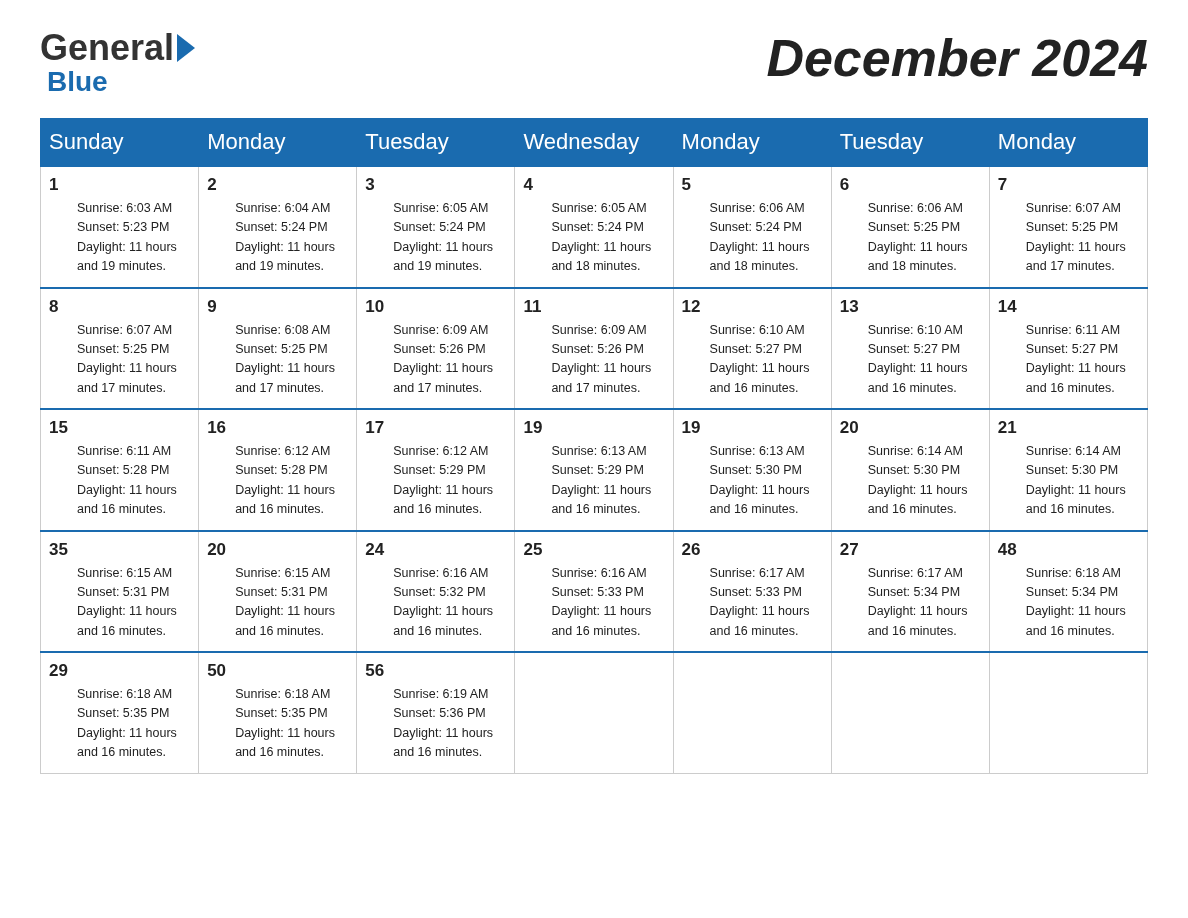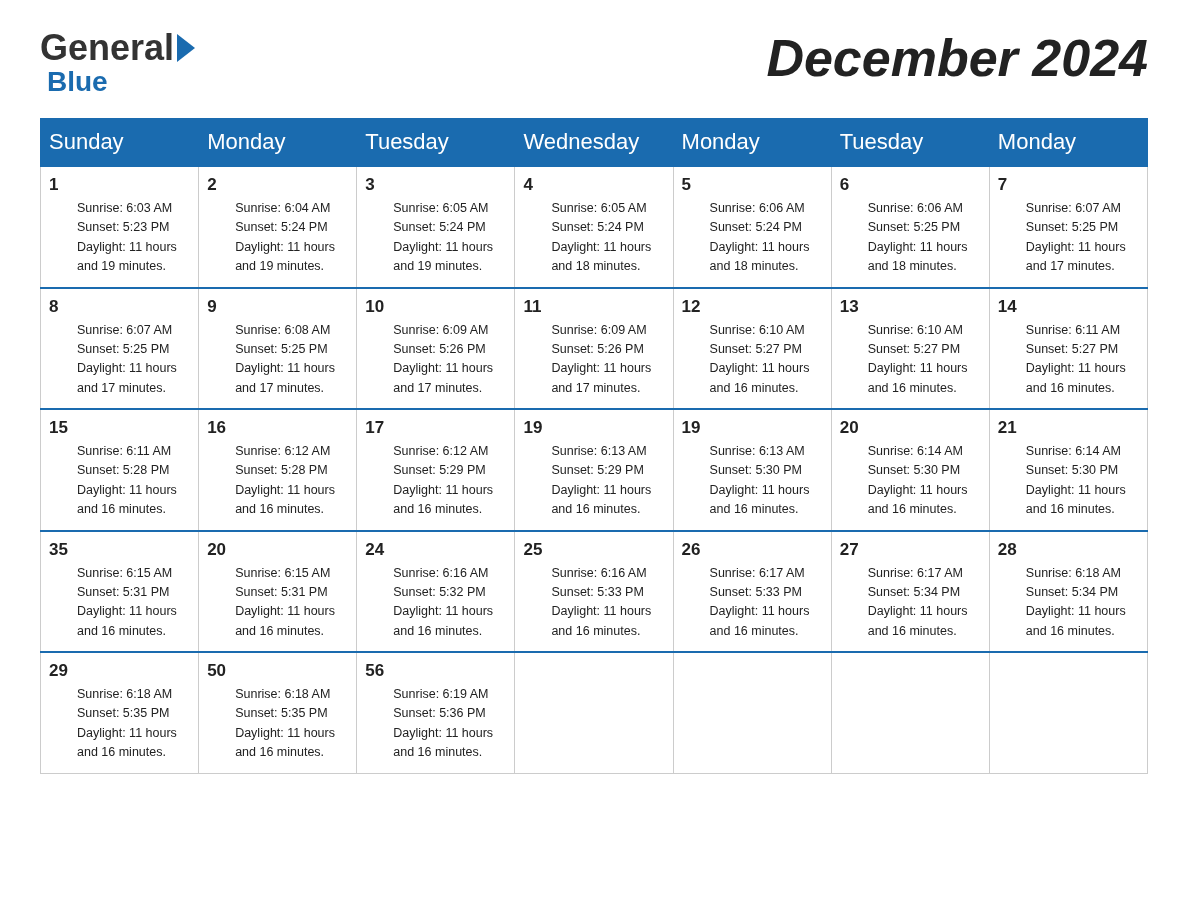--- a/index.html
+++ b/index.html
@@ -239,21 +239,21 @@
         </td>
         <td>
           <span class="day-num">26</span>
           <div class="day-info">Sunrise: 6:17 AM<br>Sunset: 5:33 PM<br>Daylight: 11 hours<br>and 16 minutes.</div>
         </td>
         <td>
           <span class="day-num">27</span>
           <div class="day-info">Sunrise: 6:17 AM<br>Sunset: 5:34 PM<br>Daylight: 11 hours<br>and 16 minutes.</div>
         </td>
         <td>
-          <span class="day-num">28</span>
+          <span class="day-num">48</span>
           <div class="day-info">Sunrise: 6:18 AM<br>Sunset: 5:34 PM<br>Daylight: 11 hours<br>and 16 minutes.</div>
         </td>
       </tr>
       <tr>
         <td>
           <span class="day-num">29</span>
           <div class="day-info">Sunrise: 6:18 AM<br>Sunset: 5:35 PM<br>Daylight: 11 hours<br>and 16 minutes.</div>
         </td>
         <td>
           <span class="day-num">50</span>

